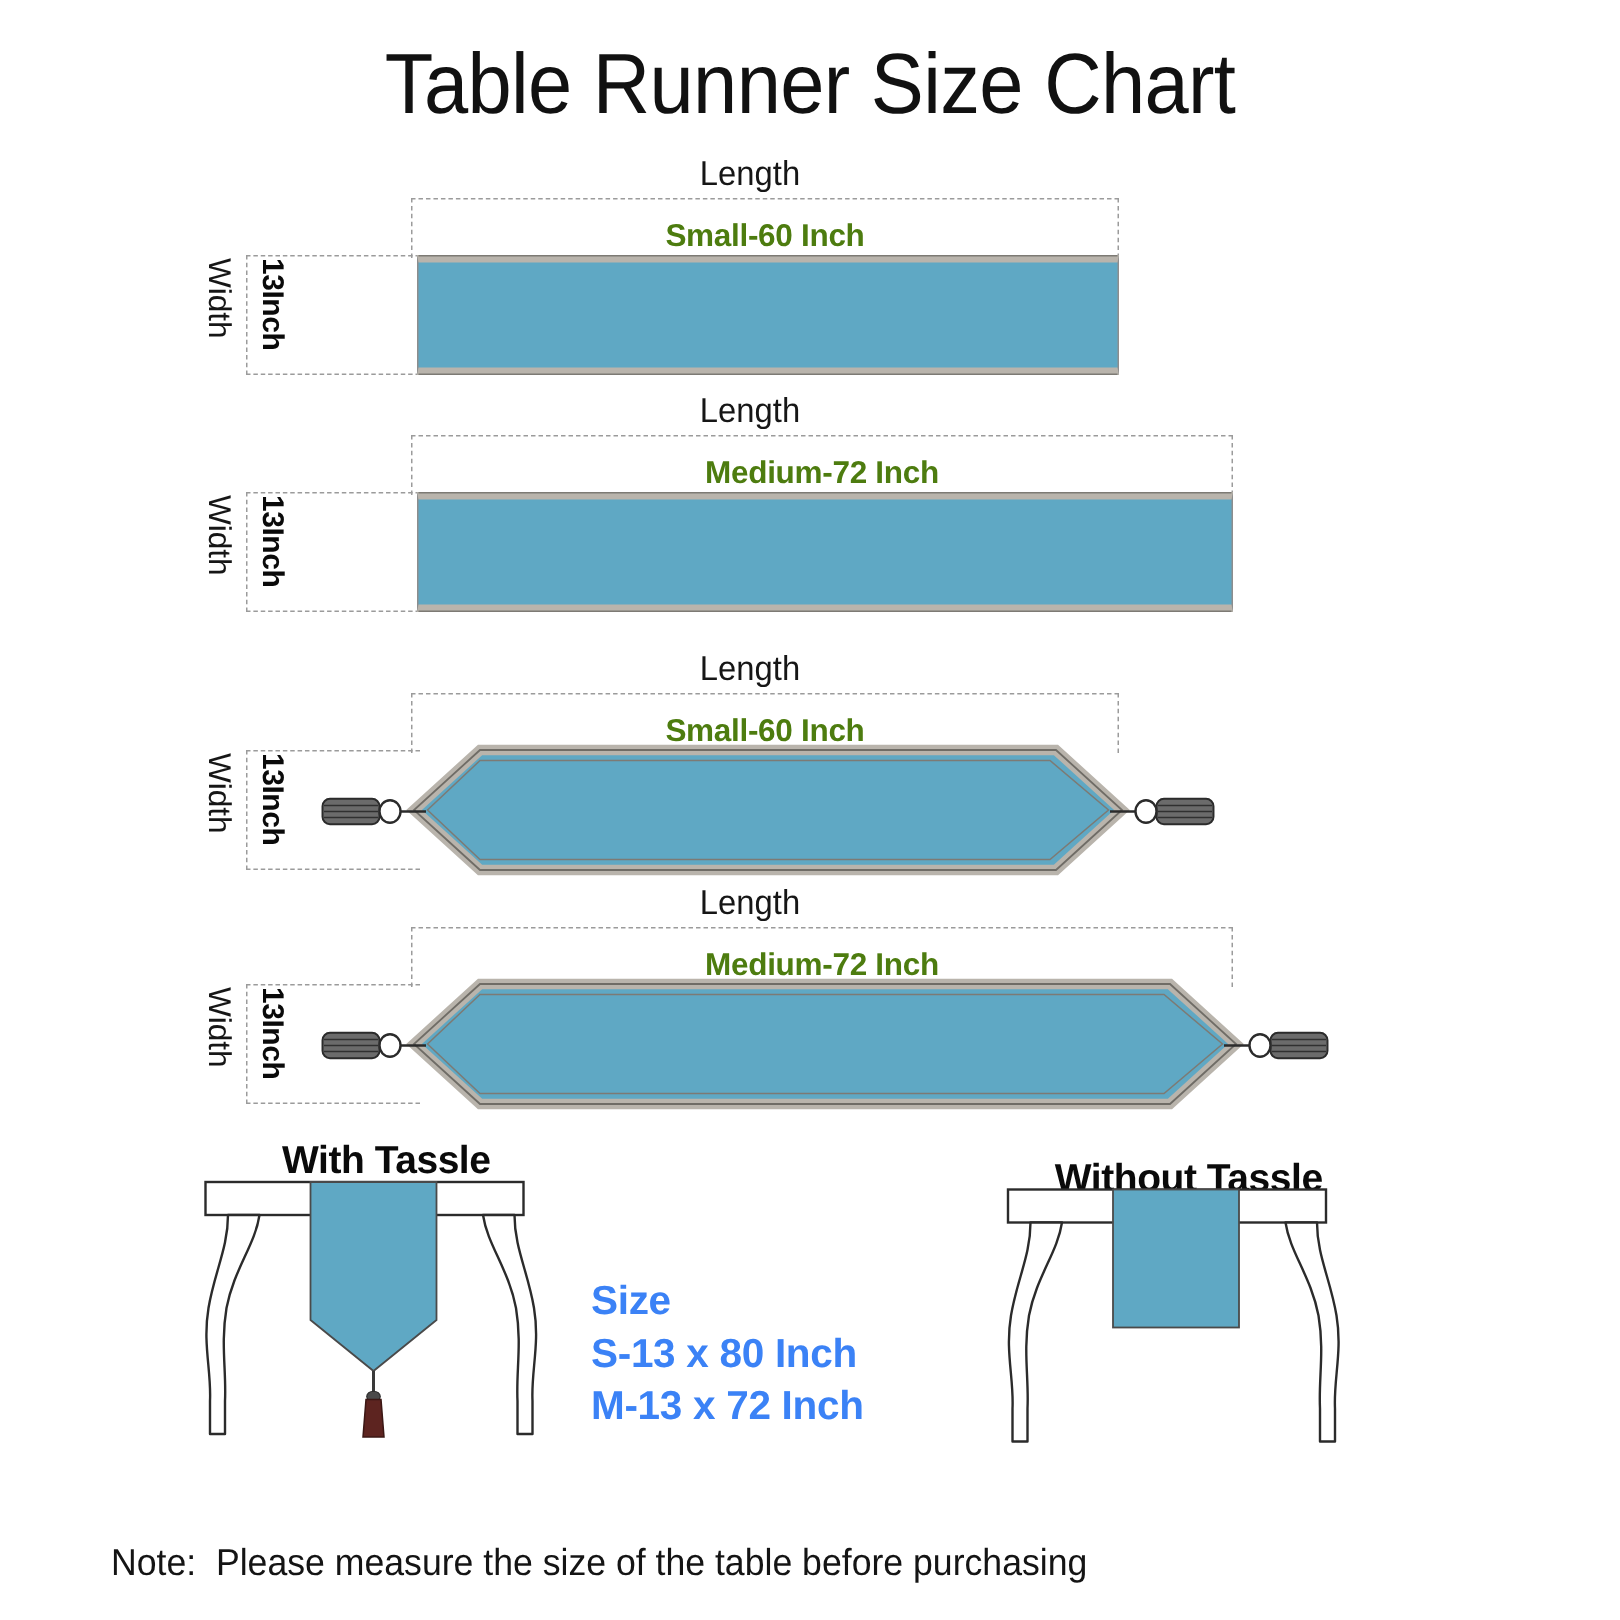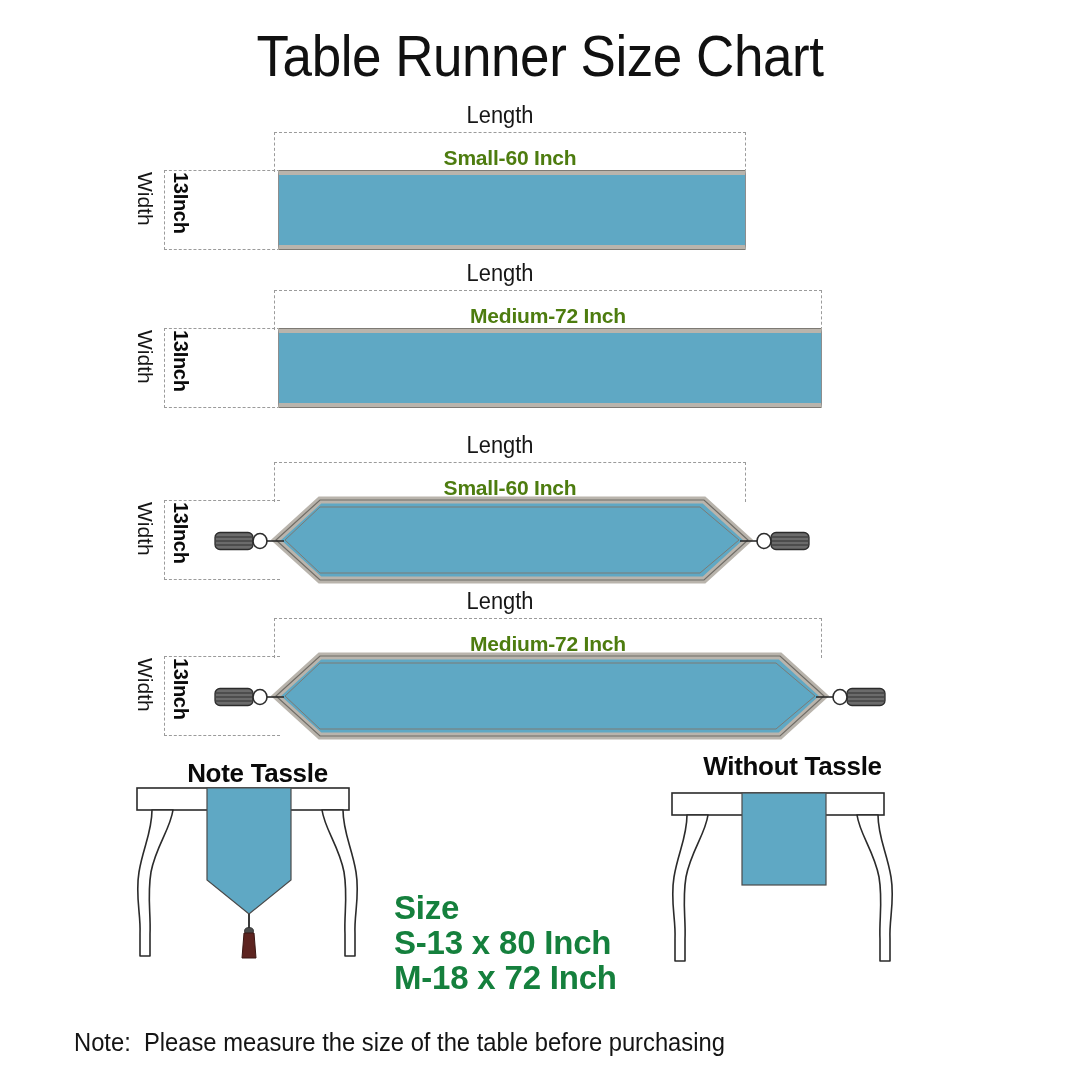--- a/index.html
+++ b/index.html
@@ -154,25 +154,24 @@
     line-height: 30px;
     font-weight: 700;
     color: #0a0a0a;
     letter-spacing: -0.3px;
   }
 
   
   .size-block {
     position: absolute;
     font-weight: 700;
-    color: #15803d;
-    font-size: 33px;
+    color: #3b82f6;
+    font-size: 27px;
     line-height: 35px;
     letter-spacing: -0.2px;
-    margin-top: 40px;
   }
   .size-block .size-line { display: block; white-space: nowrap; }
 
   
   .note {
     position: absolute;
     font-size: 25px;
     line-height: 30px;
     font-weight: 400;
     color: #141414;
@@ -302,57 +301,57 @@
         <line x1="0" y1="15" x2="24" y2="15" stroke="#2b2b2b" stroke-width="1.6"></line>
         <rect x="31" y="6.5" width="38" height="17" rx="5" ry="5" fill="#6b6b6b" stroke="#2b2b2b" stroke-width="1.3"></rect>
         <line x1="32" y1="11" x2="68" y2="11" stroke="#303030" stroke-width="1.1"></line>
         <line x1="32" y1="15" x2="68" y2="15" stroke="#303030" stroke-width="1.1"></line>
         <line x1="32" y1="19" x2="68" y2="19" stroke="#303030" stroke-width="1.1"></line>
         <ellipse cx="24" cy="15" rx="7" ry="7.5" fill="#ffffff" stroke="#2b2b2b" stroke-width="1.6"></ellipse>
       </svg>
     </div>
   </div>
 
-  <div class="illus-caption" style="left:135px;top:758px;width:245px;">Note Tassle</div>
+  <div class="illus-caption" style="left:135px;top:758px;width:245px;">With Tassle</div>
 
   <div class="table-illus" style="left:125px;top:788px;width:245px;height:175px;">
     <svg width="245" height="175" viewBox="0 0 245 175">
 
       <rect x="12" y="0" width="212" height="22" fill="#ffffff" stroke="#2b2b2b" stroke-width="1.6"></rect>
 
       <path d="M27,22 C27,44 18,60 14,84 C10,108 16,126 15,146 L15,168 L25,168 L25,146 C26,126 22,108 26,84 C31,58 45,42 48,22 Z" fill="#ffffff" stroke="#2b2b2b" stroke-width="1.6" stroke-linejoin="round"></path>
 
       <path d="M218,22 C218,44 227,60 231,84 C235,108 229,126 230,146 L230,168 L220,168 L220,146 C219,126 223,108 219,84 C214,58 200,42 197,22 Z" fill="#ffffff" stroke="#2b2b2b" stroke-width="1.6" stroke-linejoin="round"></path>
 
       <polygon points="82,0 166,0 166,92 124,126 82,92" fill="#5FA8C4" stroke="#4a4a4a" stroke-width="1.2"></polygon>
 
       <line x1="124" y1="126" x2="124" y2="142" stroke="#3a3a3a" stroke-width="2"></line>
 
       <ellipse cx="124" cy="143" rx="4.5" ry="3.5" fill="#4a4a4a" stroke="#2b2b2b" stroke-width="0.8"></ellipse>
 
       <polygon points="119,145 129,145 131,170 117,170" fill="#5d2420" stroke="#3b1714" stroke-width="1"></polygon>
     </svg>
   </div>
 
-  <div class="illus-caption" style="left:670px;top:751px;width:245px;">Without Tassle</div>
+  <div class="illus-caption" style="left:670px;top:770px;width:245px;">Without Tassle</div>
 
   <div class="table-illus" style="left:660px;top:793px;width:245px;height:175px;">
     <svg width="245" height="175" viewBox="0 0 245 175">
 
       <rect x="12" y="0" width="212" height="22" fill="#ffffff" stroke="#2b2b2b" stroke-width="1.6"></rect>
 
       <path d="M27,22 C27,44 18,60 14,84 C10,108 16,126 15,146 L15,168 L25,168 L25,146 C26,126 22,108 26,84 C31,58 45,42 48,22 Z" fill="#ffffff" stroke="#2b2b2b" stroke-width="1.6" stroke-linejoin="round"></path>
 
       <path d="M218,22 C218,44 227,60 231,84 C235,108 229,126 230,146 L230,168 L220,168 L220,146 C219,126 223,108 219,84 C214,58 200,42 197,22 Z" fill="#ffffff" stroke="#2b2b2b" stroke-width="1.6" stroke-linejoin="round"></path>
 
       <rect x="82" y="0" width="84" height="92" fill="#5FA8C4" stroke="#4a4a4a" stroke-width="1.2"></rect>
     </svg>
   </div>
 
   <div class="size-block" style="left:394px;top:850px;">
     <span class="size-line">Size</span>
     <span class="size-line">S-13 x 80 Inch</span>
-    <span class="size-line">M-18 x 72 Inch</span>
+    <span class="size-line">M-13 x 72 Inch</span>
   </div>
 
   <div class="note" style="left:74px;top:1027px;">Note:  Please measure the size of the table before purchasing</div>
 
 </div>
 
 </body></html>

